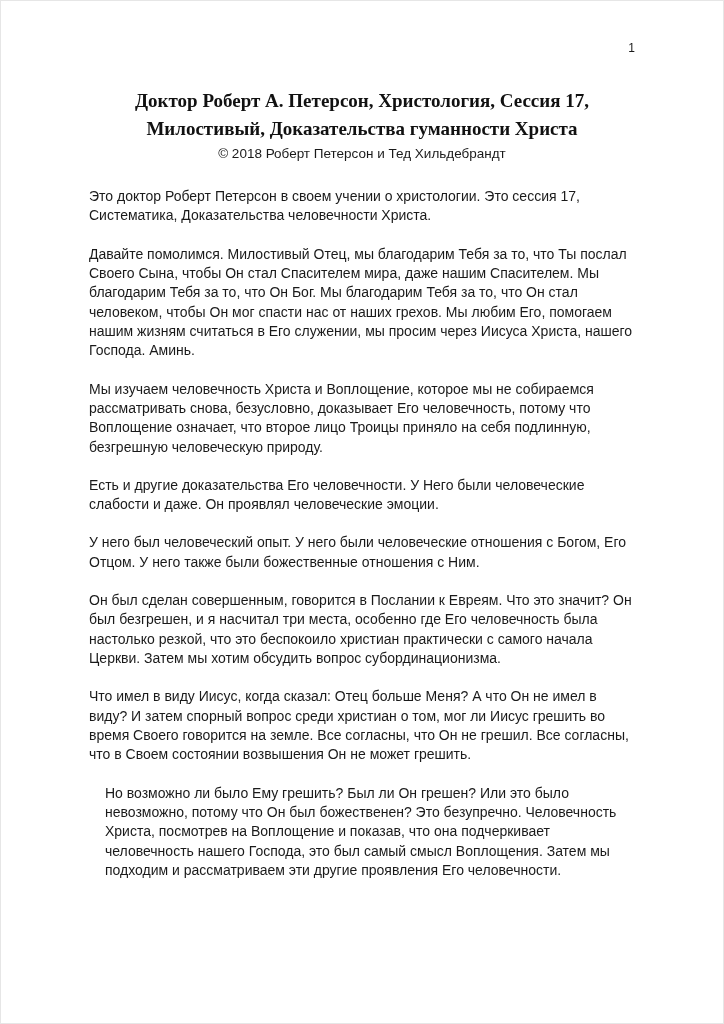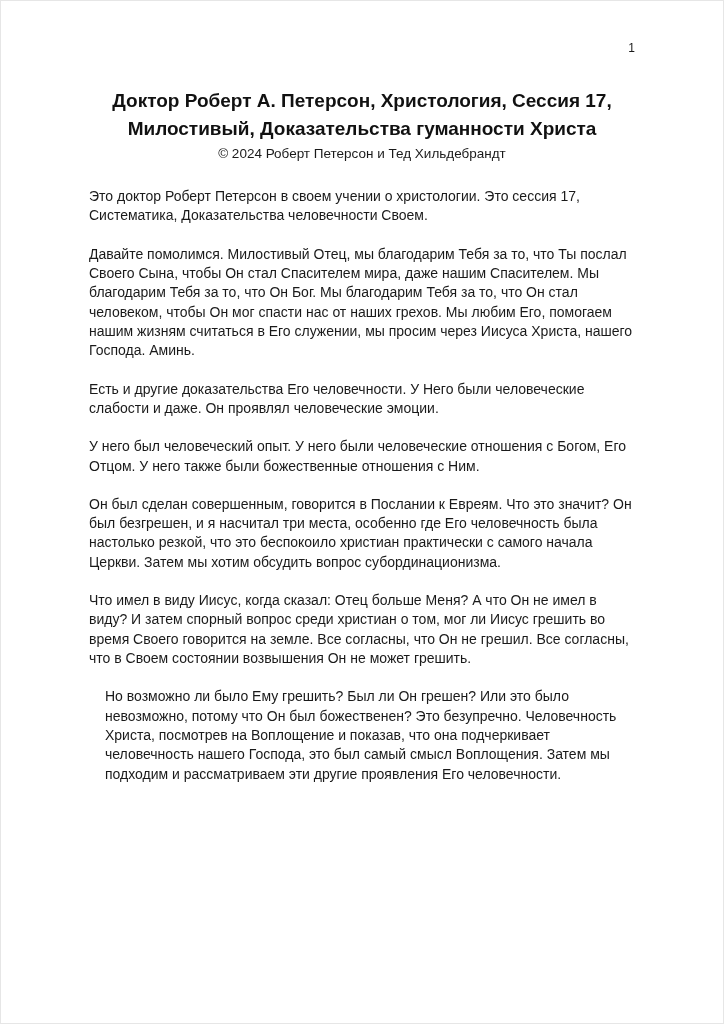--- a/index.html
+++ b/index.html
@@ -26,21 +26,21 @@
     color: #1a1a1a;
   }
   .title {
     margin-top: 48px;
     text-align: center;
     font-size: 19px;
     font-weight: 700;
     line-height: 1.45;
     color: #111111;
   }
-  .title-line { display: block; }
+  .title-line { display: block; font-family: Liberation Serif, serif; }
   .copyright {
     text-align: center;
     font-size: 13.5px;
     margin-top: 4px;
     color: #1a1a1a;
   }
   .body-text {
     margin-top: 26px;
     font-size: 14px;
     line-height: 1.38;
@@ -56,24 +56,25 @@
 <body>
 
 <div class="page">
   <div class="page-number">1</div>
 
   <h1 class="title">
     <span class="title-line">Доктор Роберт А. Петерсон, Христология, Сессия 17,</span>
     <span class="title-line">Милостивый, Доказательства гуманности Христа</span>
   </h1>
 
-  <div class="copyright">© 2024 Роберт Петерсон и Тед Хильдебрандт</div>
+  <div class="copyright">© 2018 Роберт Петерсон и Тед Хильдебрандт</div>
 
   <div class="body-text">
-      <p class="para">Это доктор Роберт Петерсон в своем учении о христологии. Это сессия 17, Систематика, Доказательства человечности Своем.</p>
+      <p class="para">Это доктор Роберт Петерсон в своем учении о христологии. Это сессия 17, Систематика, Доказательства человечности Христа.</p>
       <p class="para">Давайте помолимся. Милостивый Отец, мы благодарим Тебя за то, что Ты послал Своего Сына, чтобы Он стал Спасителем мира, даже нашим Спасителем. Мы благодарим Тебя за то, что Он Бог. Мы благодарим Тебя за то, что Он стал человеком, чтобы Он мог спасти нас от наших грехов. Мы любим Его, помогаем нашим жизням считаться в Его служении, мы просим через Иисуса Христа, нашего Господа. Аминь.</p>
+      <p class="para">Мы изучаем человечность Христа и Воплощение, которое мы не собираемся рассматривать снова, безусловно, доказывает Его человечность, потому что Воплощение означает, что второе лицо Троицы приняло на себя подлинную, безгрешную человеческую природу.</p>
       <p class="para">Есть и другие доказательства Его человечности. У Него были человеческие слабости и даже. Он проявлял человеческие эмоции.</p>
       <p class="para">У него был человеческий опыт. У него были человеческие отношения с Богом, Его Отцом. У него также были божественные отношения с Ним.</p>
       <p class="para">Он был сделан совершенным, говорится в Послании к Евреям. Что это значит? Он был безгрешен, и я насчитал три места, особенно где Его человечность была настолько резкой, что это беспокоило христиан практически с самого начала Церкви. Затем мы хотим обсудить вопрос субординационизма.</p>
       <p class="para">Что имел в виду Иисус, когда сказал: Отец больше Меня? А что Он не имел в виду? И затем спорный вопрос среди христиан о том, мог ли Иисус грешить во время Своего говорится на земле. Все согласны, что Он не грешил. Все согласны, что в Своем состоянии возвышения Он не может грешить.</p>
       <p class="para">Но возможно ли было Ему грешить? Был ли Он грешен? Или это было невозможно, потому что Он был божественен? Это безупречно. Человечность Христа, посмотрев на Воплощение и показав, что она подчеркивает человечность нашего Господа, это был самый смысл Воплощения. Затем мы подходим и рассматриваем эти другие проявления Его человечности.</p>
     </div>
 </div>
 
 </body></html>

